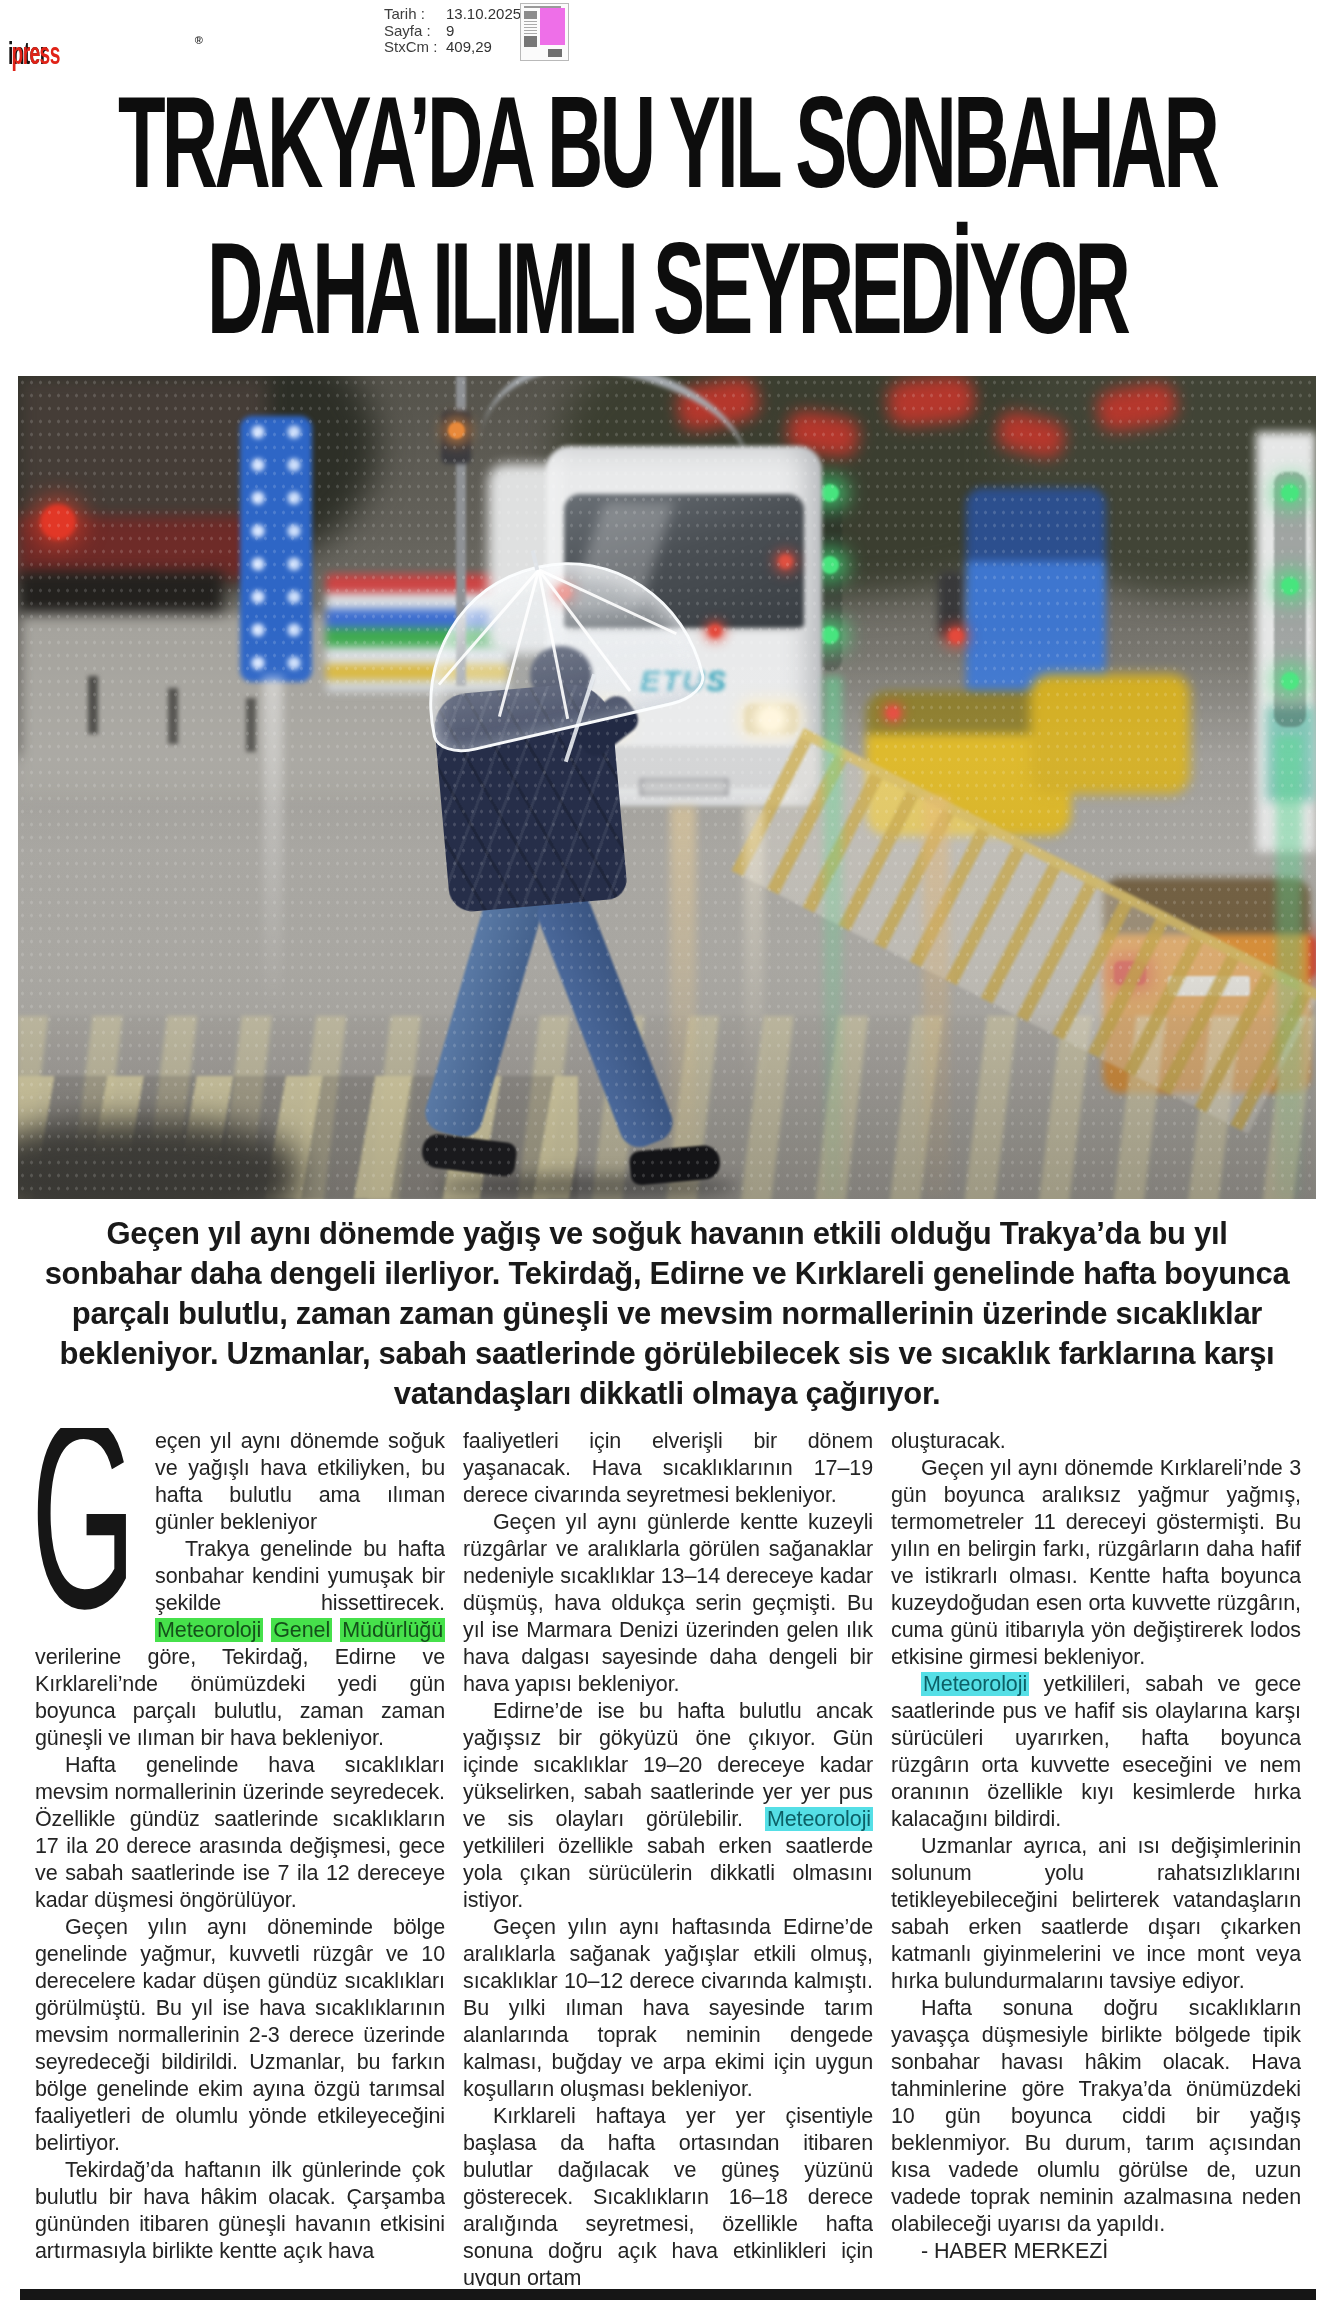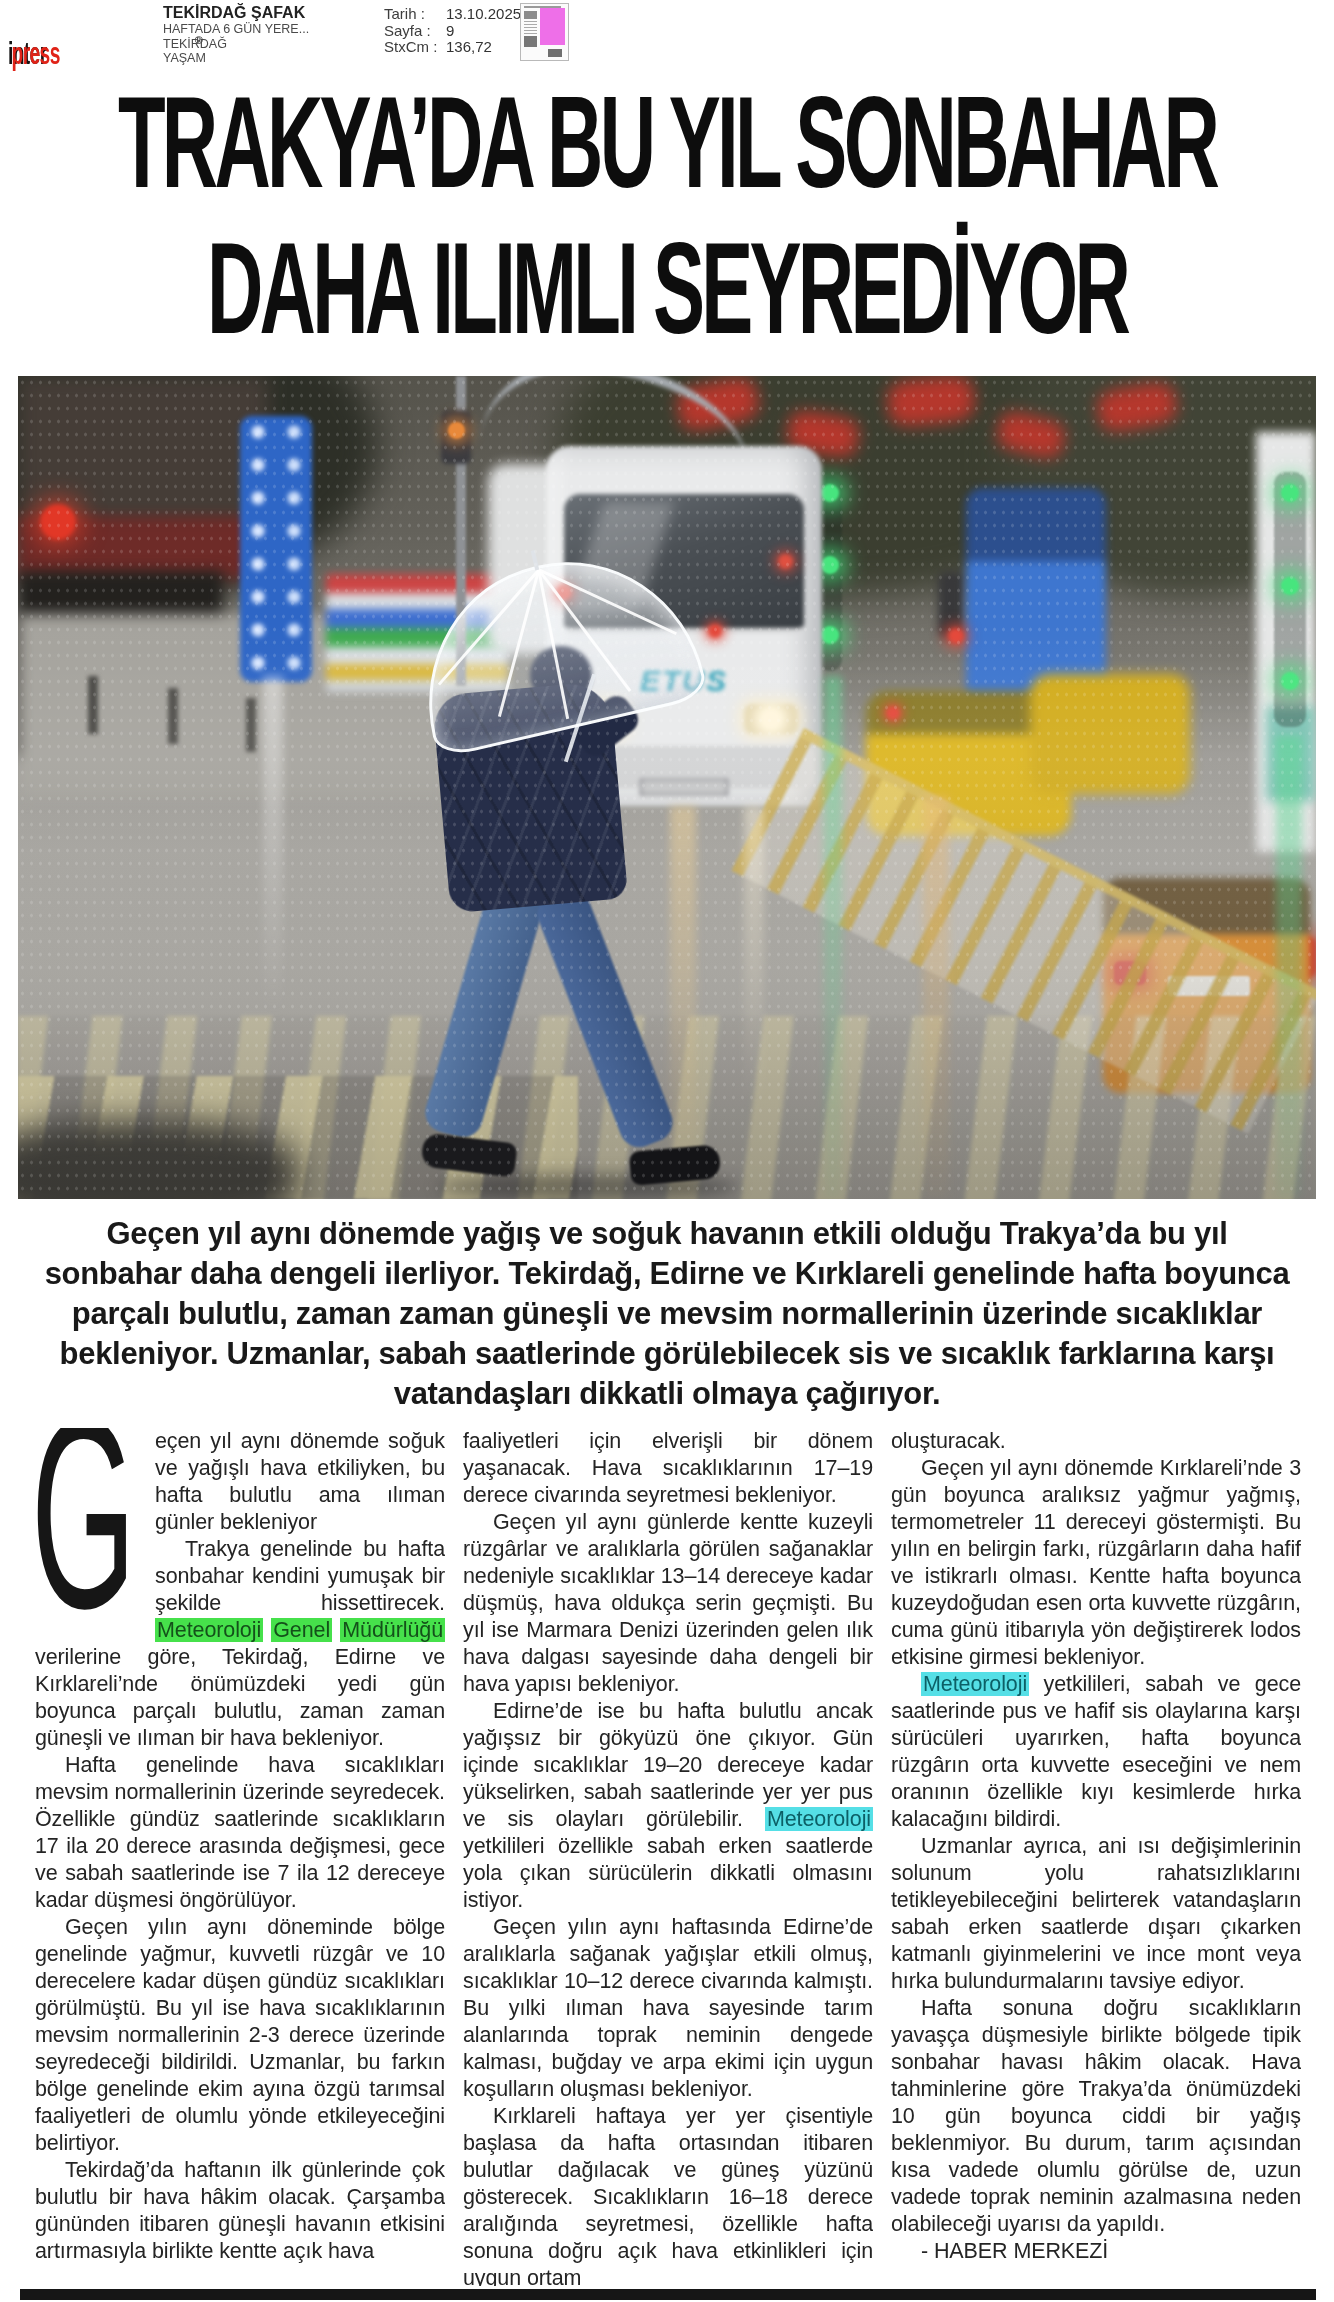--- a/index.html
+++ b/index.html
@@ -181,39 +181,33 @@
 </head>
 <body>
 
 <div id="page">
 
   <div class="logo">
     <span class="p1">inter</span><span class="p2">press</span>
     <span class="reg">®</span>
   </div>
 
-  <div class="src">
-    <div class="s1">TEKİRDAĞ ŞAFAK</div>
-    <div class="s2">HAFTADA 6 GÜN YERE...</div>
-    <div class="s3">TEKİRDAĞ</div>
-    <div class="s4">YAŞAM</div>
-  </div>
 
   <div class="meta">
     <div class="row">
       <span class="lab">Tarih :</span>
       <span class="val">13.10.2025</span>
     </div>
     <div class="row">
       <span class="lab">Sayfa :</span>
       <span class="val">9</span>
     </div>
     <div class="row">
       <span class="lab">StxCm :</span>
-      <span class="val">136,72</span>
+      <span class="val">409,29</span>
     </div>
   </div>
 
   <div class="thumb">
     <div class="bar" style="top:3%;width:80%;"></div>
     <div class="img1"></div>
     <div class="txt" style="top:30%;height:24%;"></div>
     <div class="img2"></div>
     <div class="img3"></div>
     <div class="mag"></div>

